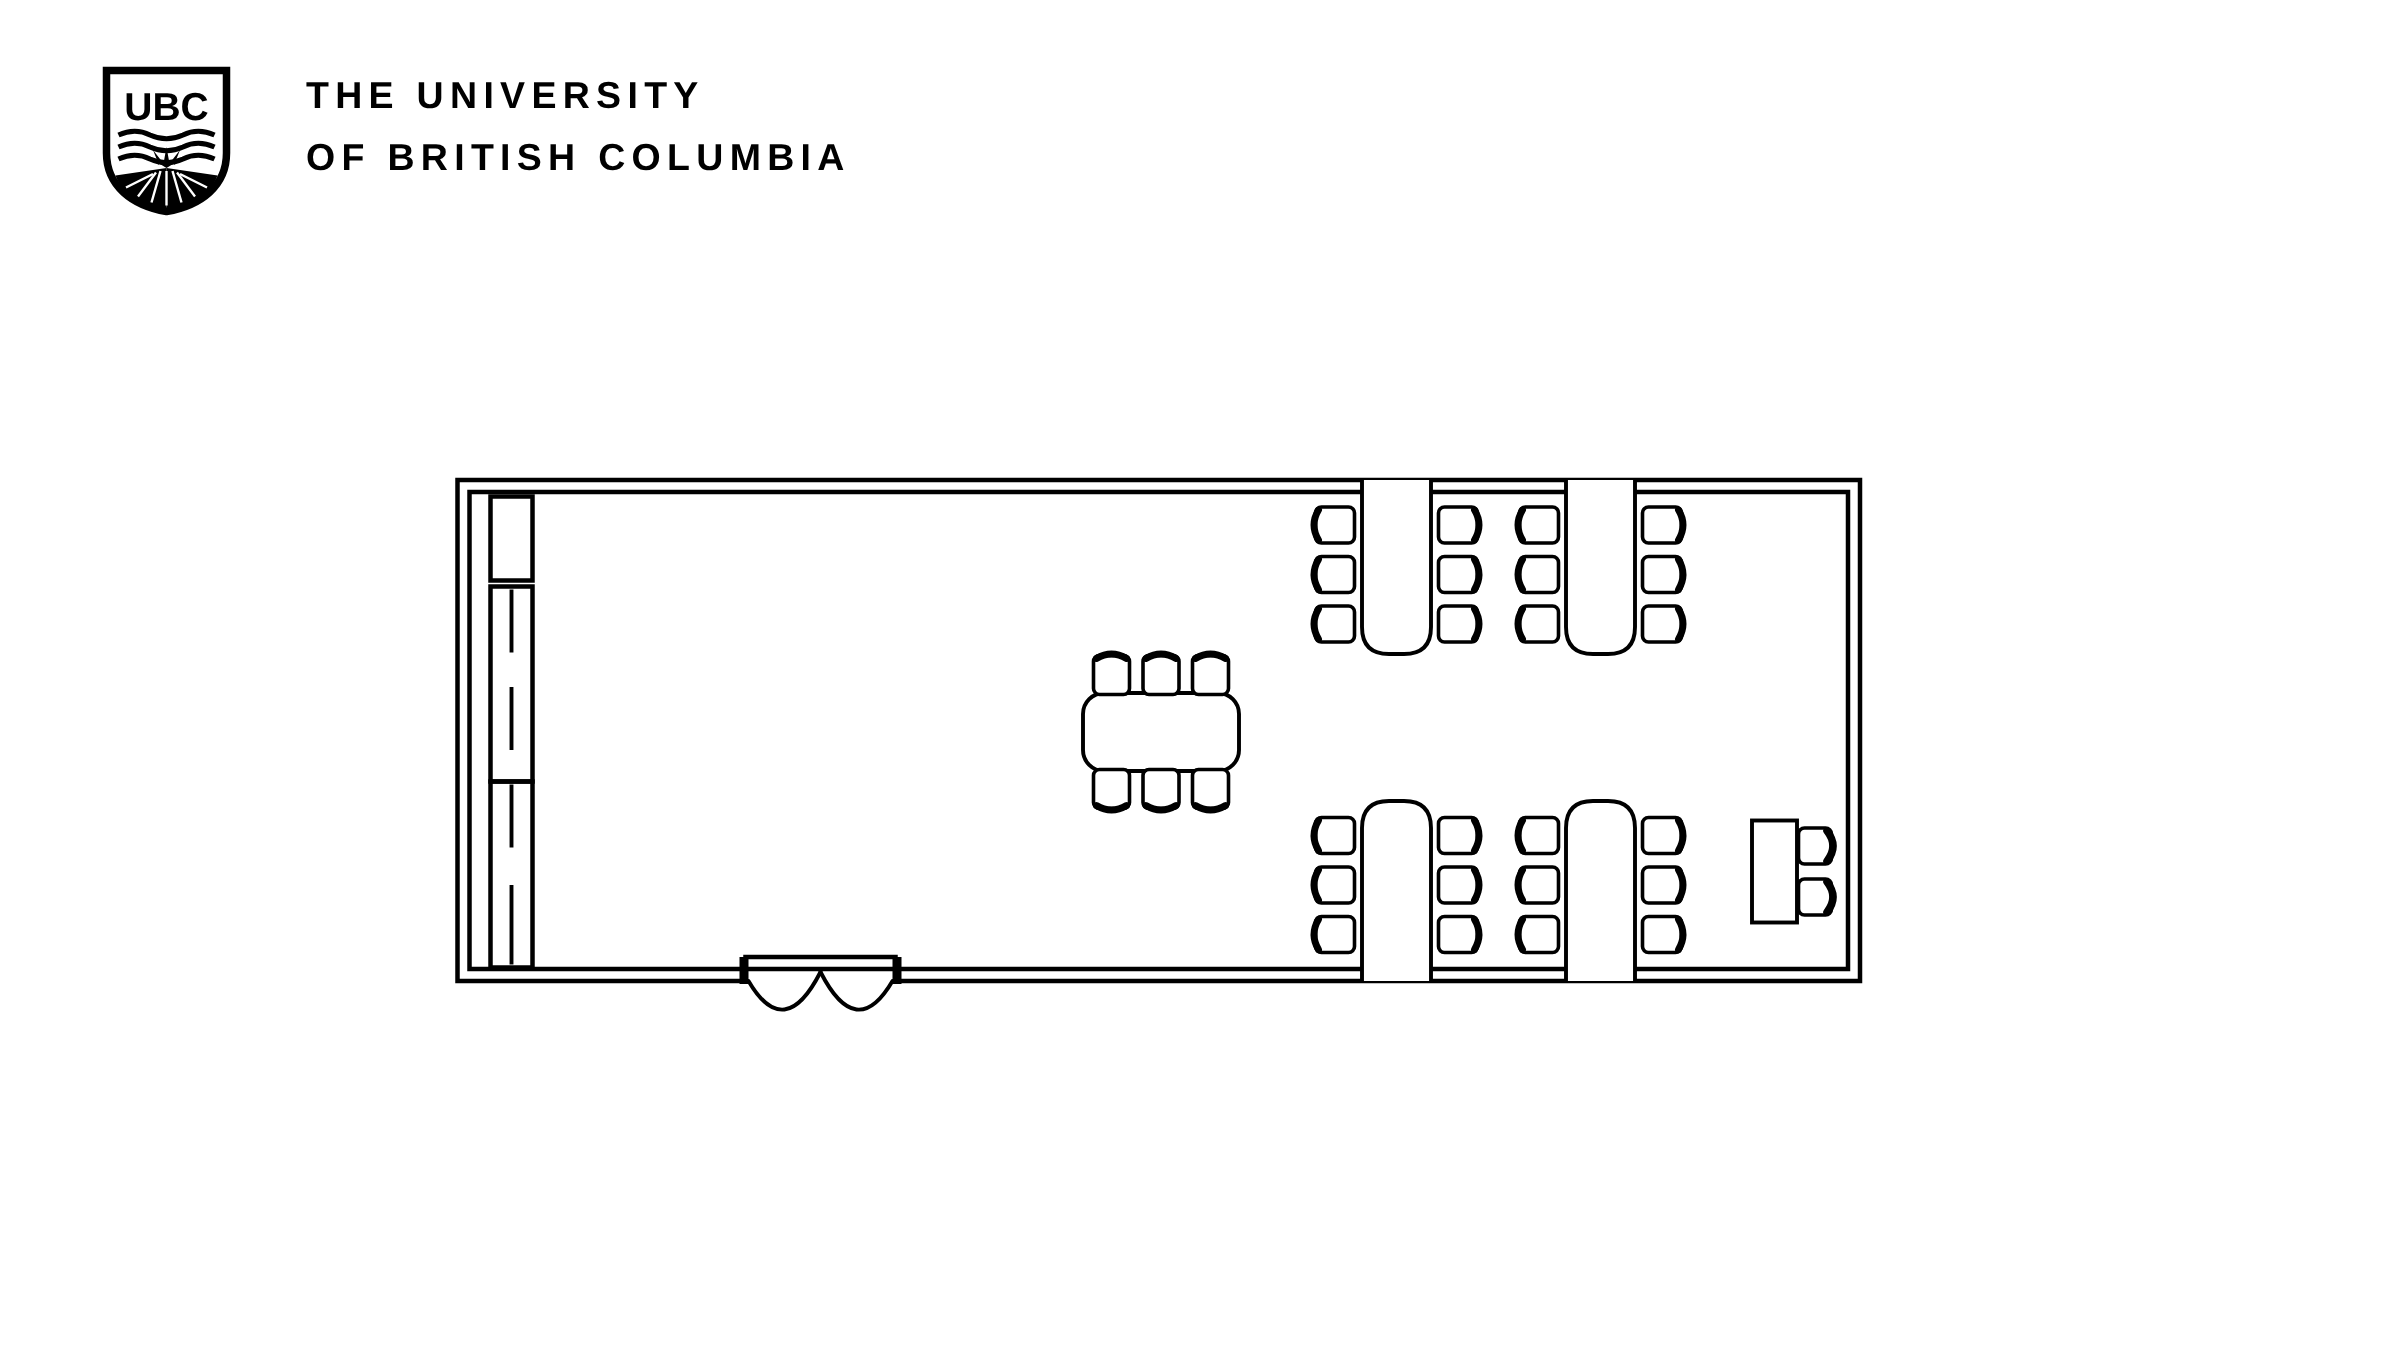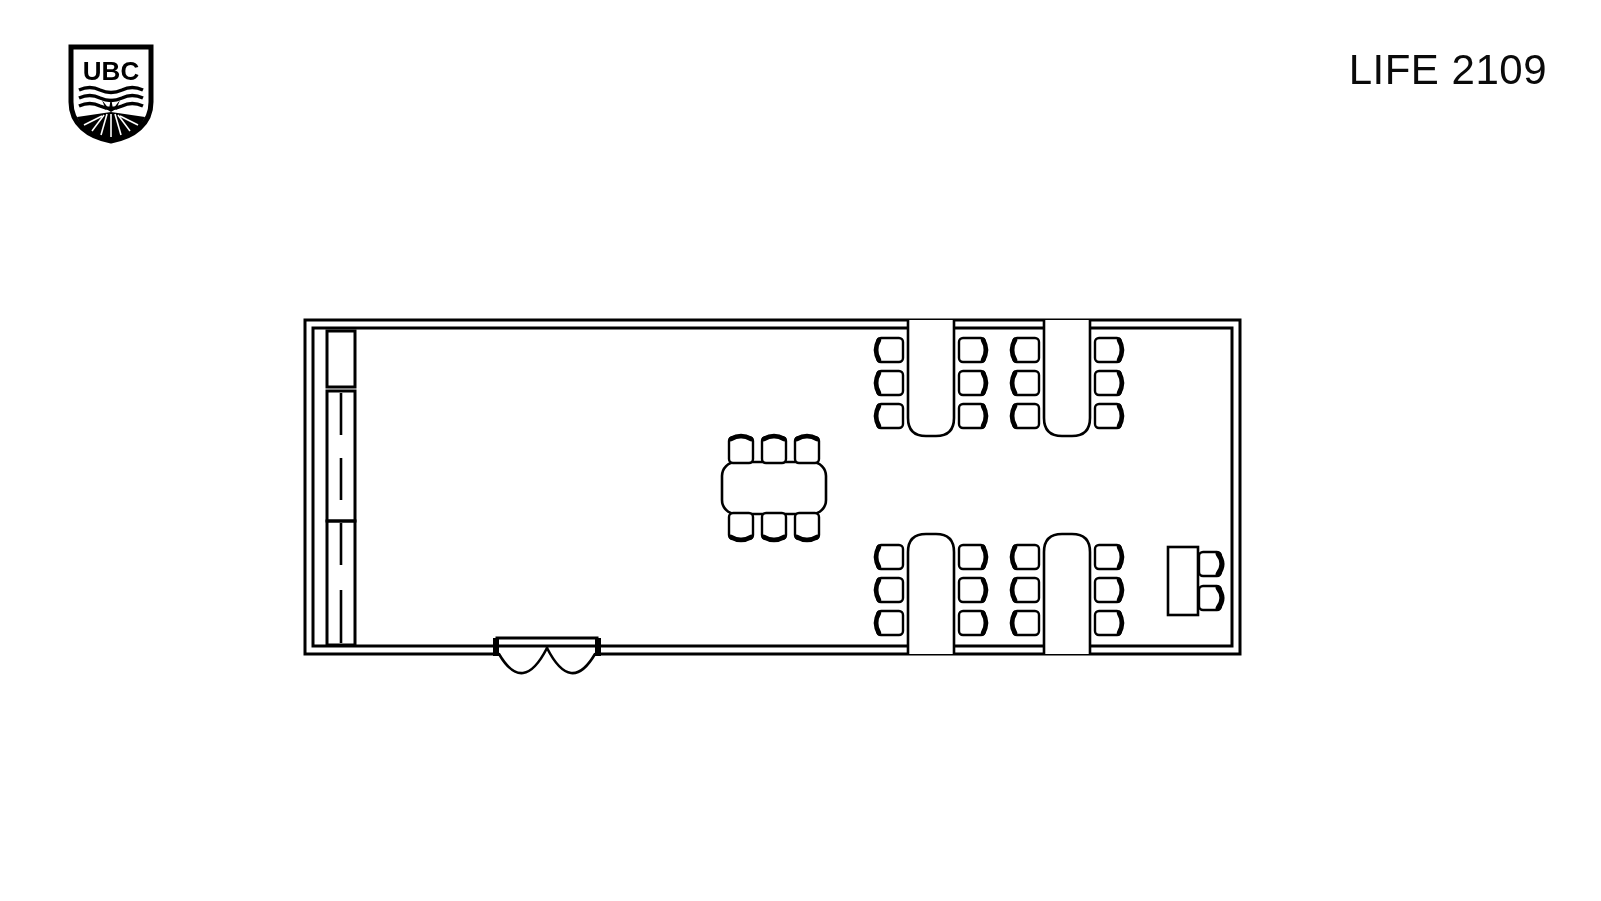--- a/index.html
+++ b/index.html
@@ -107,23 +107,26 @@
         <path d="M43 93 L43 70"></path>
         <path d="M33 91 L39 70"></path>
         <path d="M53 91 L47 70"></path>
         <path d="M24 87 L36 71"></path>
         <path d="M62 87 L50 71"></path>
         <path d="M16 81 L34 72"></path>
         <path d="M70 81 L52 72"></path>
       </g>
     </svg>
 
+    <div id="wordmark">
+      <span class="wordmark-line">THE UNIVERSITY</span>
+      <span class="wordmark-line">OF BRITISH COLUMBIA</span>
+    </div>
   </div>
 
-  <div id="room-title">LIFE 2109</div>
 </div>
 
 <div id="floorplan-wrap">
   <svg id="floorplan" width="1601" height="901" viewBox="0 0 1601 901" xmlns="http://www.w3.org/2000/svg">
 
     <g fill="none" stroke="#000000" stroke-width="3" stroke-linejoin="miter">
 
       <path d="M305 320 H1240 V654 H597 V646 H497 V654 H305 Z"></path>
 
       <path d="M313 328 H1232 V646 H597 V638 H497 V646 H313 Z"></path>

